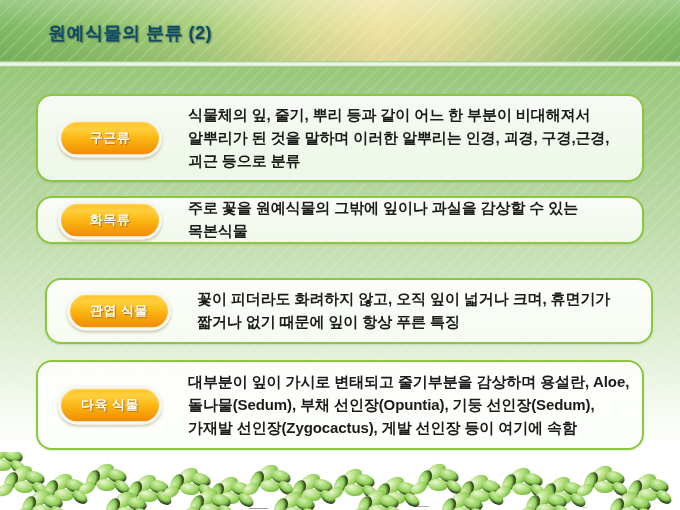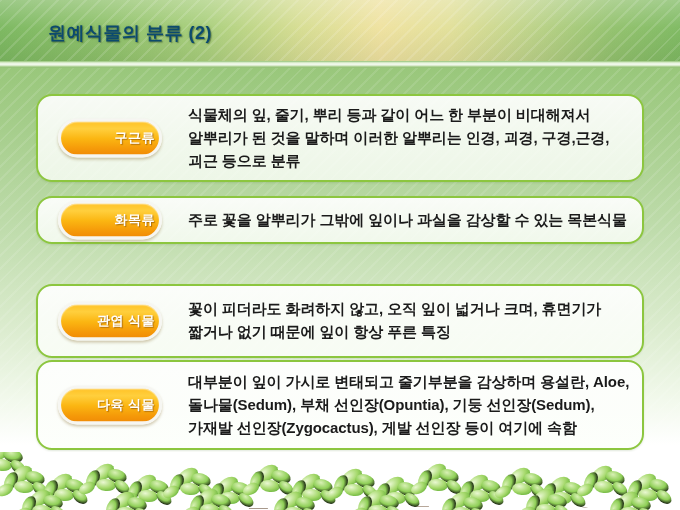--- a/index.html
+++ b/index.html
@@ -139,21 +139,21 @@
     position: absolute;
     left: 20px;
     top: 50%;
     transform: translateY(-50%);
   }
   .pill {
     display: inline-block;
     box-sizing: border-box;
     padding: 7px 4px 8px;
     min-width: 104px;
-    text-align: right;
+    text-align: center;
     border-radius: 22px;
     background: linear-gradient(to bottom,
         #ffc225 0%,
         #ffcf3d 22%,
         #fbb612 52%,
         #f59a09 82%,
         #f18c06 100%);
     border: 3px solid #f6f6f2;
     box-shadow: 0 2px 3px rgba(120,90,20,0.32),
                 inset 0 1px 1px rgba(255,255,255,0.55);
@@ -173,21 +173,21 @@
     font-size: 15px;
     font-weight: bold;
     line-height: 1.52;
     color: #1a1a1a;
     letter-spacing: -0.1px;
     word-break: keep-all;
   }
 
   .row-0 { top: 94px;  height: 88px; }
   .row-1 { top: 196px; height: 48px; }
-  .row-2 { top: 284px; height: 74px; }
+  .row-2 { top: 278px; height: 66px; margin-left: 9px; }
   .row-3 { top: 360px; height: 90px; }
 </style>
 </head>
 <body>
 
 <div class="slide">
 
   <div class="bg-body"></div>
   <div class="bg-texture"></div>
 
@@ -204,21 +204,21 @@
       <div class="pill-wrap">
         <span class="pill">구근류</span>
       </div>
       <div class="card-text">식물체의 잎, 줄기, 뿌리 등과 같이 어느 한 부분이 비대해져서 알뿌리가 된 것을 말하며 이러한 알뿌리는 인경, 괴경, 구경,근경,괴근 등으로 분류</div>
     </div>
 
     <div class="card row-1">
       <div class="pill-wrap">
         <span class="pill">화목류</span>
       </div>
-      <div class="card-text">주로 꽃을 알뿌리가 그밖에 잎이나 과실을 감상할 수 있는 목본식물</div>
+      <div class="card-text">주로 꽃을 원예식물의 그밖에 잎이나 과실을 감상할 수 있는 목본식물</div>
     </div>
 
     <div class="card row-2">
       <div class="pill-wrap">
         <span class="pill">관엽 식물</span>
       </div>
       <div class="card-text">꽃이 피더라도 화려하지 않고, 오직 잎이 넓거나 크며, 휴면기가 짧거나 없기 때문에 잎이 항상 푸른 특징</div>
     </div>
 
     <div class="card row-3">

